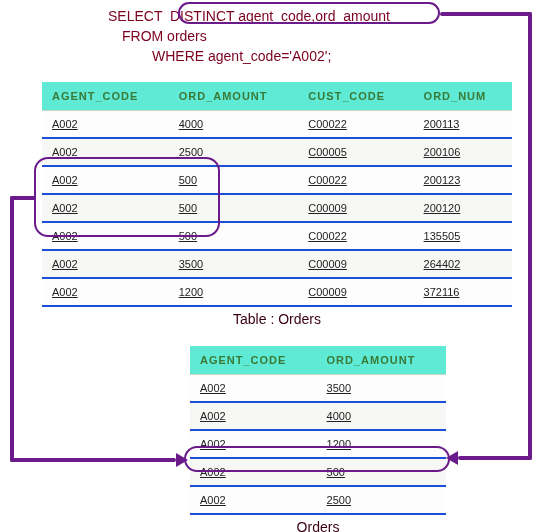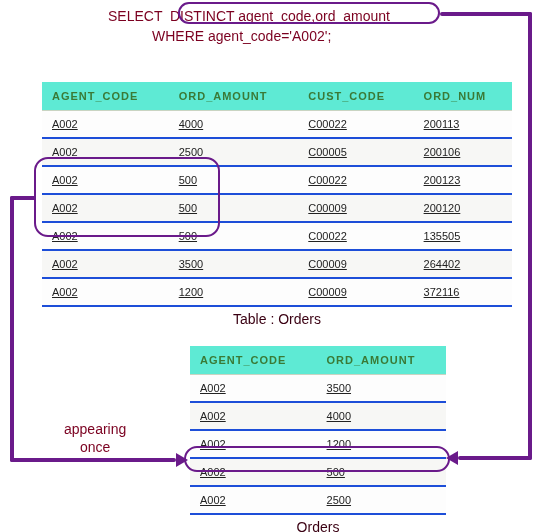--- a/index.html
+++ b/index.html
@@ -190,20 +190,21 @@
     border-radius: 13px;
     pointer-events: none;
   }
 </style>
 </head>
 <body>
 <div class="stage">
 
   <div class="sql-block">
     <div class="sql-line"><span>SELECT  </span><span>DISTINCT agent_code,ord_amount</span></div>
+    <div class="sql-line sql-indent1">FROM orders</div>
     <div class="sql-line sql-indent2">WHERE agent_code='A002';</div>
   </div>
   <div class="distinct-oval"></div>
 
   <div class="conn-top-h"></div>
   <div class="conn-top-v"></div>
   <div class="conn-top-h2"></div>
   <div class="arrow-left big"></div>
 
   <div class="orders-wrap">
@@ -264,21 +265,20 @@
   </div>
   <div class="caption orders-caption">Table : Orders</div>
 
   <div class="orders-highlight"></div>
 
   <div class="conn-left-h1"></div>
   <div class="conn-left-v1"></div>
   <div class="conn-left-h2"></div>
   <div class="arrow-right big"></div>
 
-  <div class="appearing">appearing<br>once</div>
 
   <div class="results-wrap">
     <table class="data">
       <thead>
         <tr>
           <th>AGENT_CODE</th>
           <th>ORD_AMOUNT</th>
         </tr>
       </thead>
       <tbody>

